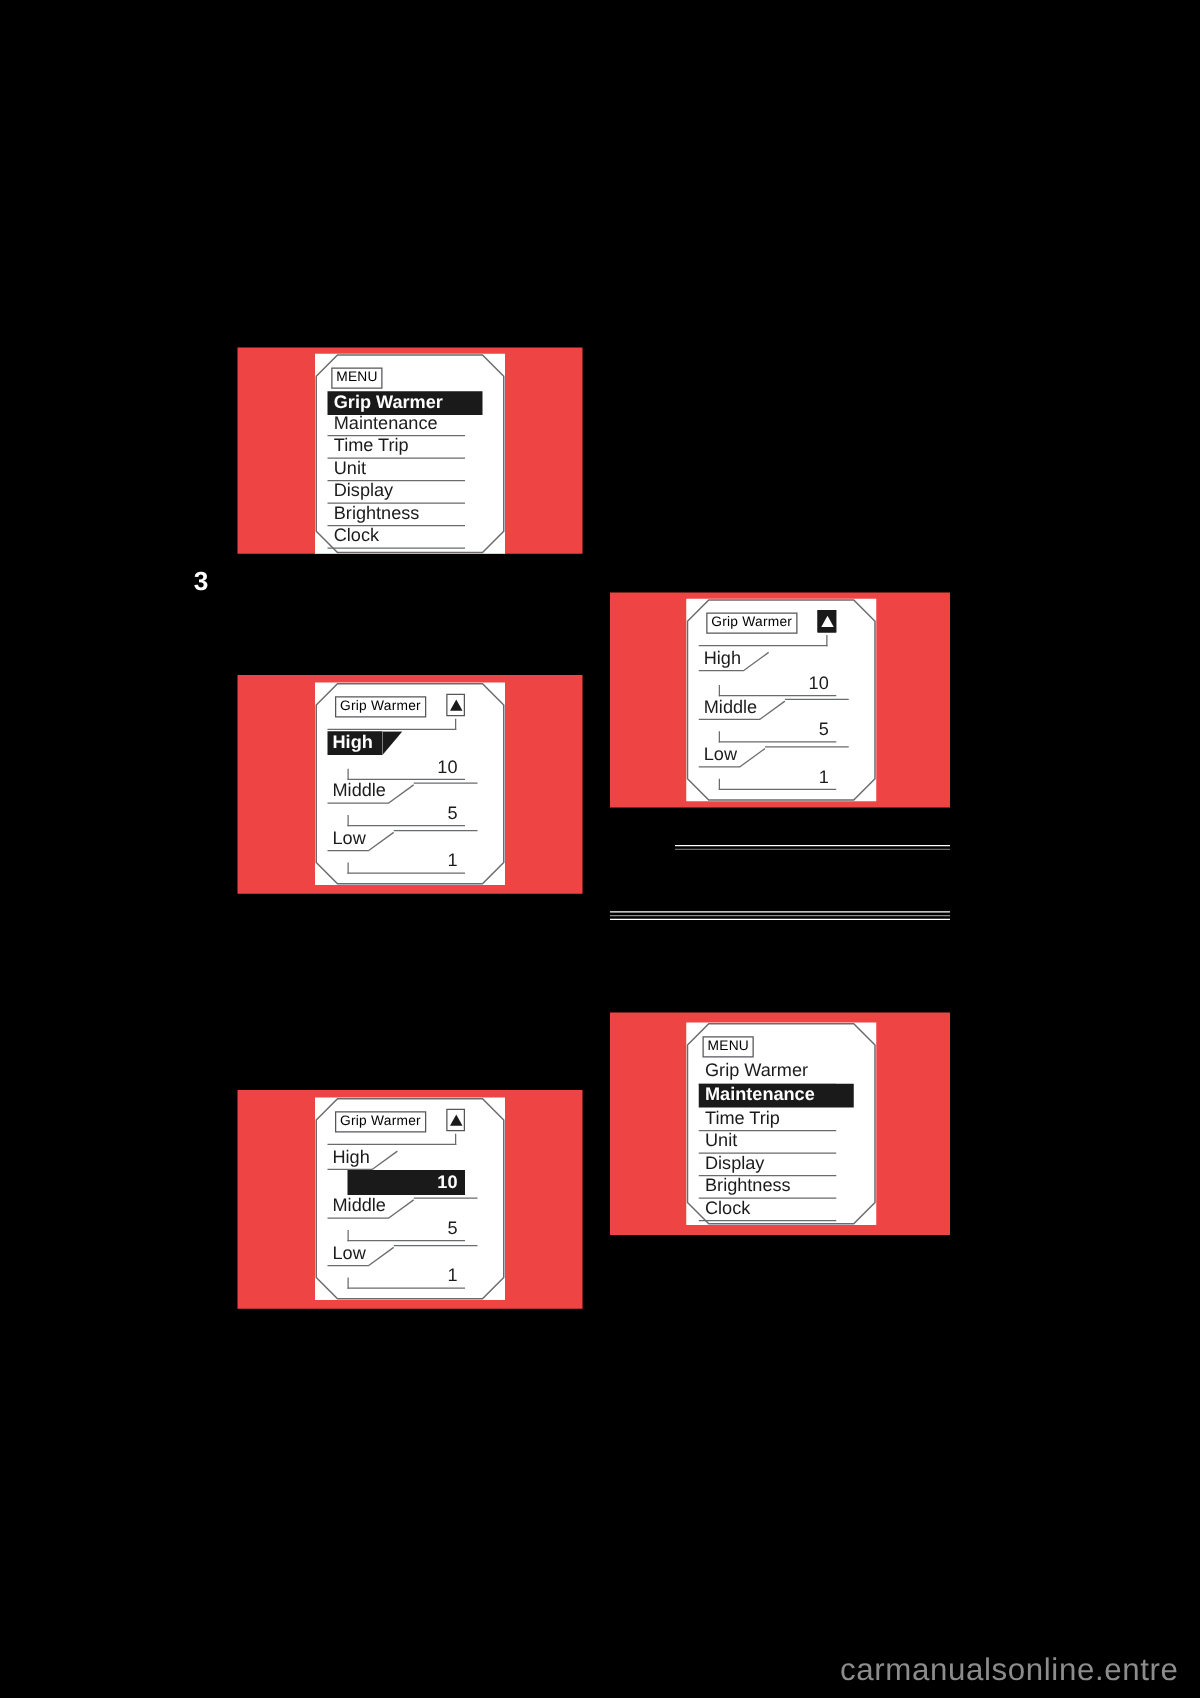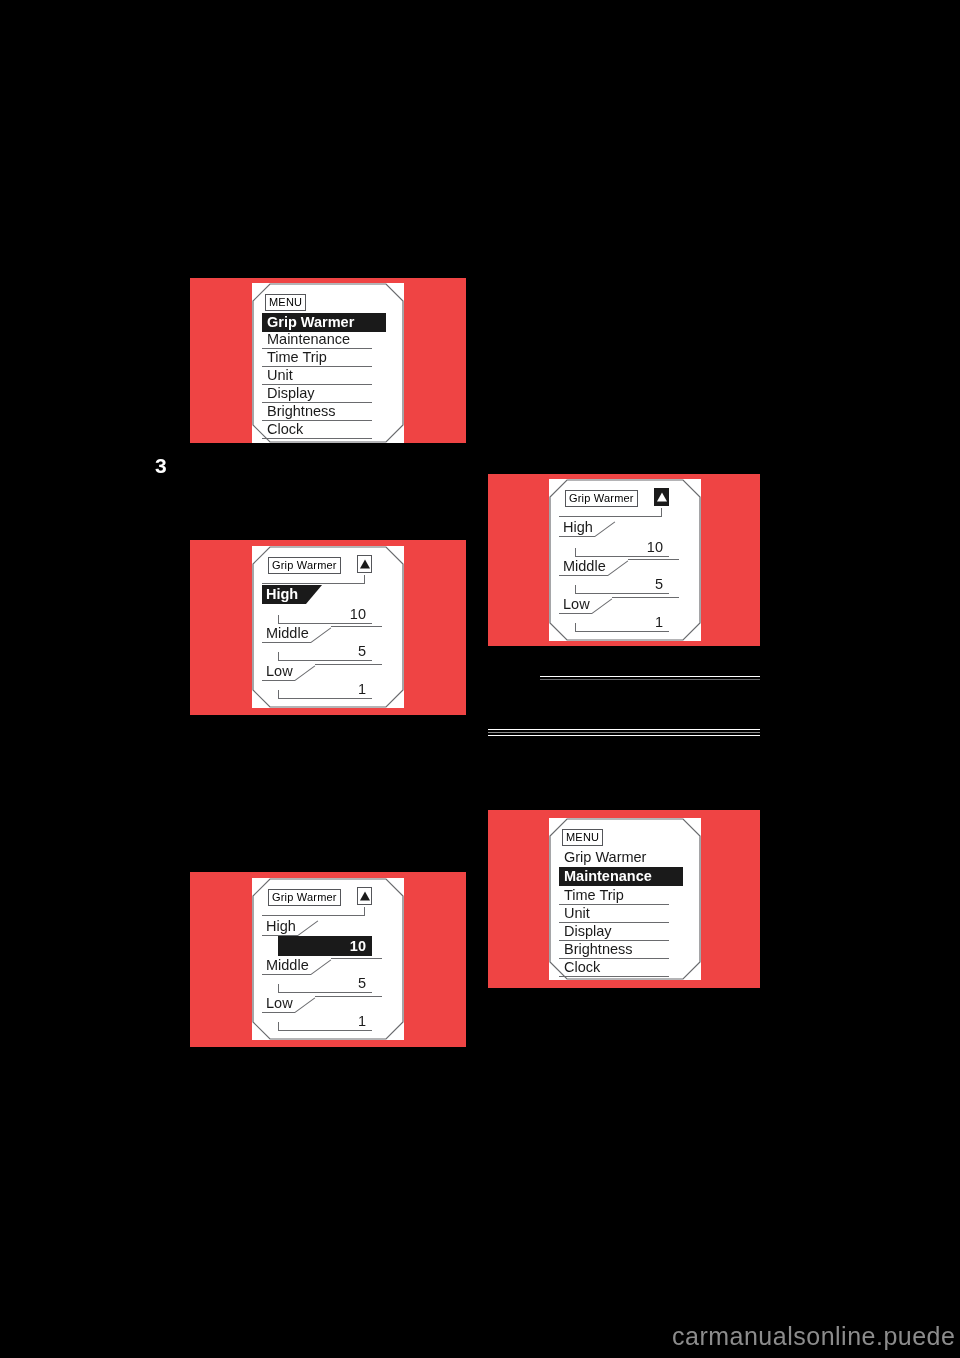--- a/index.html
+++ b/index.html
@@ -497,13 +497,13 @@
       </div>
 
       <div class="menu-row" style="left:10px; top:141px; width:110px; height:18px;">
         <div class="label">Clock</div>
         <div class="rule" style="width:110px;"></div>
       </div>
     </div>
   </div>
 </div>
 
-<div class="watermark" style="left:672px; top:1322px;">carmanualsonline.puede</div>
+<div class="watermark" style="left:672px; top:1322px;">carmanualsonline.entre</div>
 
 </body></html>

